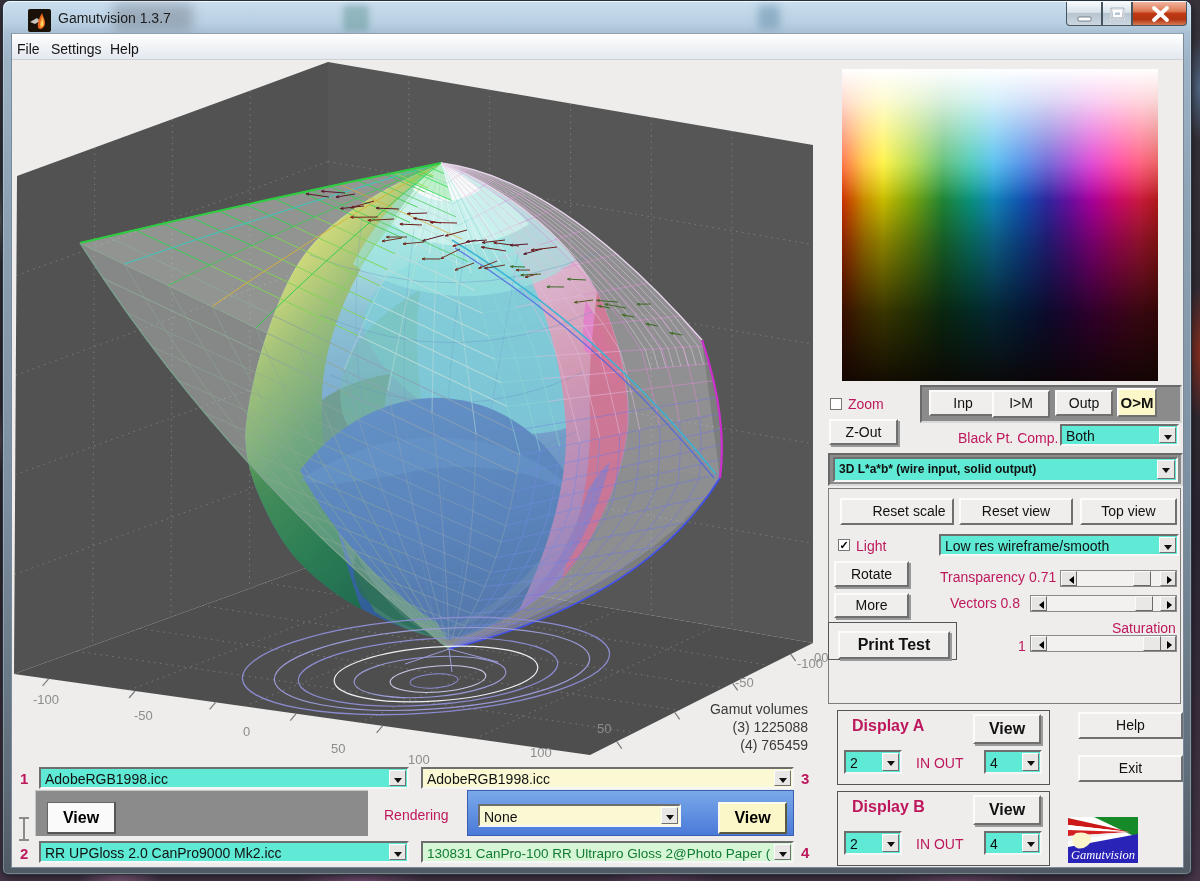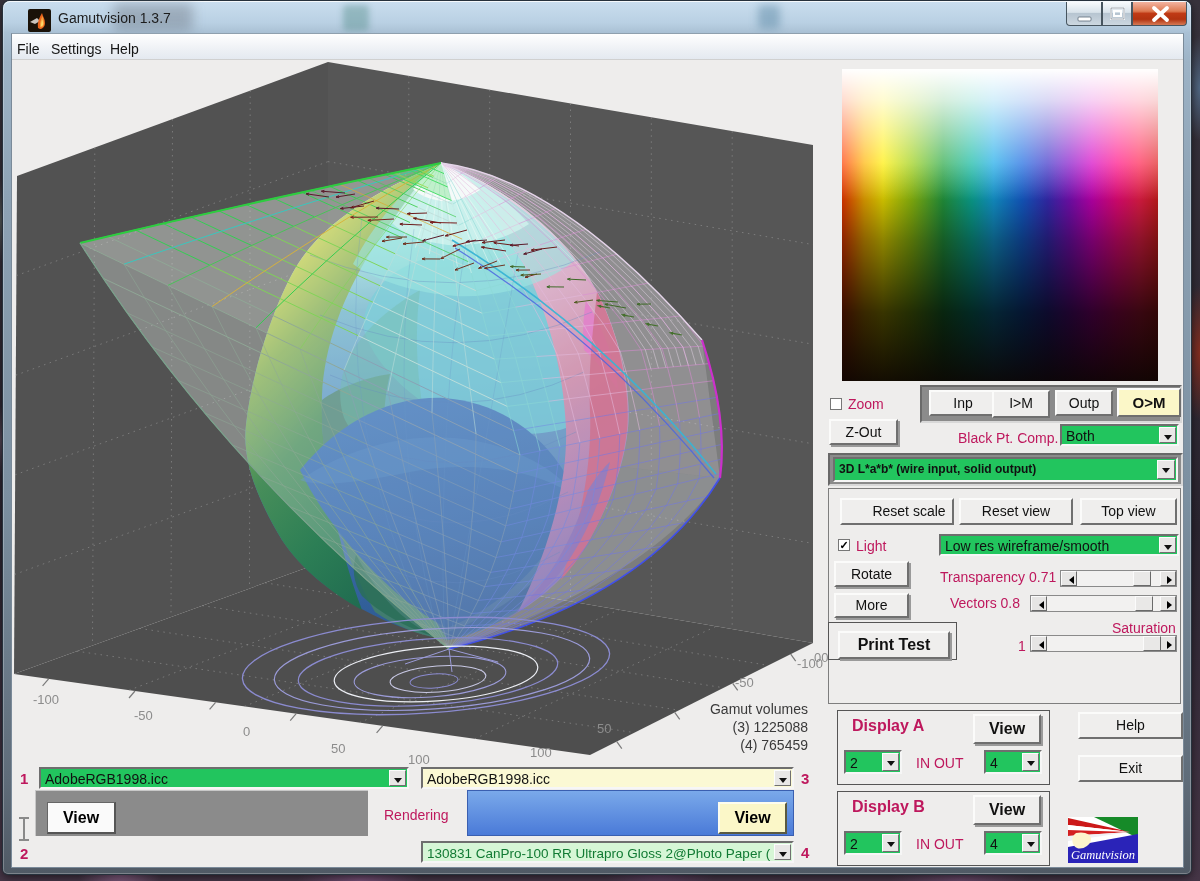--- a/index.html
+++ b/index.html
@@ -37,21 +37,21 @@
   background:#eeedec; border:1px solid #7a8a99; border-top-color:#8fa0ae; }
 #menubar { position:absolute; left:0; top:0; width:1171px; height:26px;
   background:linear-gradient(180deg,#ffffff,#eef1f5 60%,#e4e9f0); border-bottom:1px solid #d0d0d0;
   font-size:14px; color:#161616; }
 #menubar span { position:absolute; top:7px; }
 
 .btn { position:absolute; background:#efeeed; border-top:2px solid #fbfbfa; border-left:2px solid #fbfbfa;
   border-right:2px solid #6f6f6f; border-bottom:2px solid #6f6f6f;
   font-size:14px; color:#111; text-align:center; }
 .btn.sh { box-shadow:2px 2px 0 #9a9a9a; }
-.ddown { position:absolute; background:#22c55e; border:2px solid; border-color:#6e6e6e #f6f6f6 #f6f6f6 #6e6e6e;
+.ddown { position:absolute; background:#5eead4; border:2px solid; border-color:#6e6e6e #f6f6f6 #f6f6f6 #6e6e6e;
   font-size:14px; color:#111; }
 .ddown .tx { position:absolute; left:4px; top:2px; white-space:nowrap; }
 .darr { position:absolute; right:1px; top:1px; bottom:1px; width:17px; background:#e8e7e6;
   border-top:1px solid #fcfcfc; border-left:1px solid #fcfcfc; border-right:1px solid #707070; border-bottom:1px solid #707070; }
 .darr:after { content:""; position:absolute; left:4px; top:7px; border:4px solid transparent; border-top:5px solid #111; }
 .gbox { position:absolute; border:1px solid #7e7e7e; }
 .cb { position:absolute; width:12px; height:12px; background:#fff; border:1px solid #777;
   font-size:11px; font-weight:bold; line-height:11px; text-align:center; color:#000;}
 .lbl { position:absolute; font-size:14px; color:#be185d; white-space:nowrap; }
 .scroll { position:absolute; height:17px; background:#f2f1f0; border:1px solid #8a8a8a; }
@@ -107,21 +107,21 @@
 background:
  linear-gradient(180deg, rgba(255,255,255,1) 0%, rgba(255,255,255,0.82) 10%, rgba(255,255,255,0) 42%),
  linear-gradient(180deg, rgba(0,0,0,0) 30%, rgba(0,0,0,0.45) 55%, rgba(0,0,0,0.78) 78%, rgba(10,4,2,0.96) 100%),
  linear-gradient(90deg,#ff3d00 0%,#ffb300 7%,#ffee00 13%,#9ccf10 22%,#27a844 32%,#0cb7a2 41%,#15a8e8 48%,#1667e0 57%,#3b30c8 65%,#8411c9 72%,#d400c4 79%,#ff0a84 87%,#ff2050 94%,#e02020 100%);"></div>
 <div class="cb" style="left:818px;top:364px;"></div>
 <div class="lbl" style="left:836px;top:362px;">Zoom</div>
 <div class="abs" style="left:908px;top:351px;width:262px;height:38px;background:#8b8b8b;border:2px solid;border-color:#6a6a6a #d8d8d8 #d8d8d8 #6a6a6a;"></div>
 <div class="btn" style="left:917px;top:356px;width:68px;height:26px;line-height:22px;">Inp</div>
 <div class="btn" style="left:980px;top:356px;width:58px;height:28px;line-height:22px;">I&gt;M</div>
 <div class="btn" style="left:1043px;top:356px;width:58px;height:26px;line-height:22px;">Outp</div>
-<div class="btn" style="left:1105px;top:354px;width:64px;height:29px;line-height:25px;background:#fbf7c8;font-weight:bold;font-size:15px;">O&gt;M</div>
+<div class="btn" style="left:1105px;top:354px;width:40px;height:29px;line-height:25px;background:#fbf7c8;font-weight:bold;font-size:15px;">O&gt;M</div>
 <div class="btn sh" style="left:817px;top:385px;width:69px;height:26px;line-height:22px;">Z-Out</div>
 <div class="lbl" style="left:946px;top:396px;">Black Pt. Comp.</div>
 <div class="ddown" style="left:1048px;top:390px;width:119px;height:22px;">
         <span class="tx">Both</span>
         <span class="darr"></span>
       </div>
 <div class="abs" style="left:816px;top:419px;width:355px;height:33px;background:#8b8b8b;border:2px solid;border-color:#686868 #d8d8d8 #d8d8d8 #686868;"></div>
 <div class="ddown" style="left:821px;top:423px;width:345px;height:25px;">
         <span class="tx" style="top:3px;font-weight:bold;font-size:12px;">3D L*a*b* (wire input, solid output)</span>
         <span class="darr" style="width:18px;"></span>
@@ -205,22 +205,30 @@
       </div>
 <div class="ddown" style="left:409px;top:733px;width:373px;height:22px;background:#fbf9d4;">
         <span class="tx">AdobeRGB1998.icc</span>
         <span class="darr"></span>
       </div>
 <div class="lbl" style="left:789px;top:736px;font-weight:bold;font-size:15px;">3</div>
 <div class="abs" style="left:23px;top:756px;width:333px;height:46px;background:#8b8b8b;border-top:1px solid #c8c8c8;border-left:1px solid #c8c8c8;"></div>
 <div class="abs" style="left:35px;top:768px;width:69px;height:32px;background:#fafafa;border:1px solid #666;border-right:2px solid #555;border-bottom:2px solid #555;font-weight:bold;font-size:16px;color:#000;text-align:center;line-height:29px;">View</div>
 <div class="lbl" style="left:372px;top:773px;">Rendering</div>
 <div class="abs" style="left:455px;top:756px;width:327px;height:46px;background:linear-gradient(180deg,#7aa9ea,#4a7ad8);border:1px solid #3a5fb0;"></div>
+<div class="ddown" style="left:466px;top:770px;width:203px;height:23px;background:#fbf9d4;">
+        <span class="tx" style="top:3px;">None</span>
+        <span class="darr"></span>
+      </div>
 <div class="abs" style="left:706px;top:768px;width:69px;height:32px;background:#fbf7c8;border-top:2px solid #fdfdee;border-left:2px solid #fdfdee;border-right:2px solid #5a5a40;border-bottom:2px solid #5a5a40;font-weight:bold;font-size:16px;color:#000;text-align:center;line-height:27px;">View</div>
 <div class="lbl" style="left:8px;top:811px;font-weight:bold;font-size:15px;">2</div>
+<div class="ddown" style="left:27px;top:807px;width:370px;height:22px;">
+        <span class="tx">RR UPGloss 2.0 CanPro9000 Mk2.icc</span>
+        <span class="darr"></span>
+      </div>
 <div class="ddown" style="left:409px;top:807px;width:373px;height:22px;background:#d6f6d6;">
         <span class="tx" style="color:#117a33;font-size:13.5px;top:3px;">130831 CanPro-100 RR Ultrapro Gloss 2@Photo Paper (</span>
         <span class="darr"></span>
       </div>
 <div class="lbl" style="left:789px;top:810px;font-weight:bold;font-size:15px;">4</div>
 <div class="abs" style="left:6px;top:782px;width:12px;height:26px;">
 <svg width="12" height="26">
           <g stroke="#8a8a8a" stroke-width="2">
             <line x1="1" y1="2" x2="11" y2="2"></line>
             <line x1="6" y1="2" x2="6" y2="24"></line>

